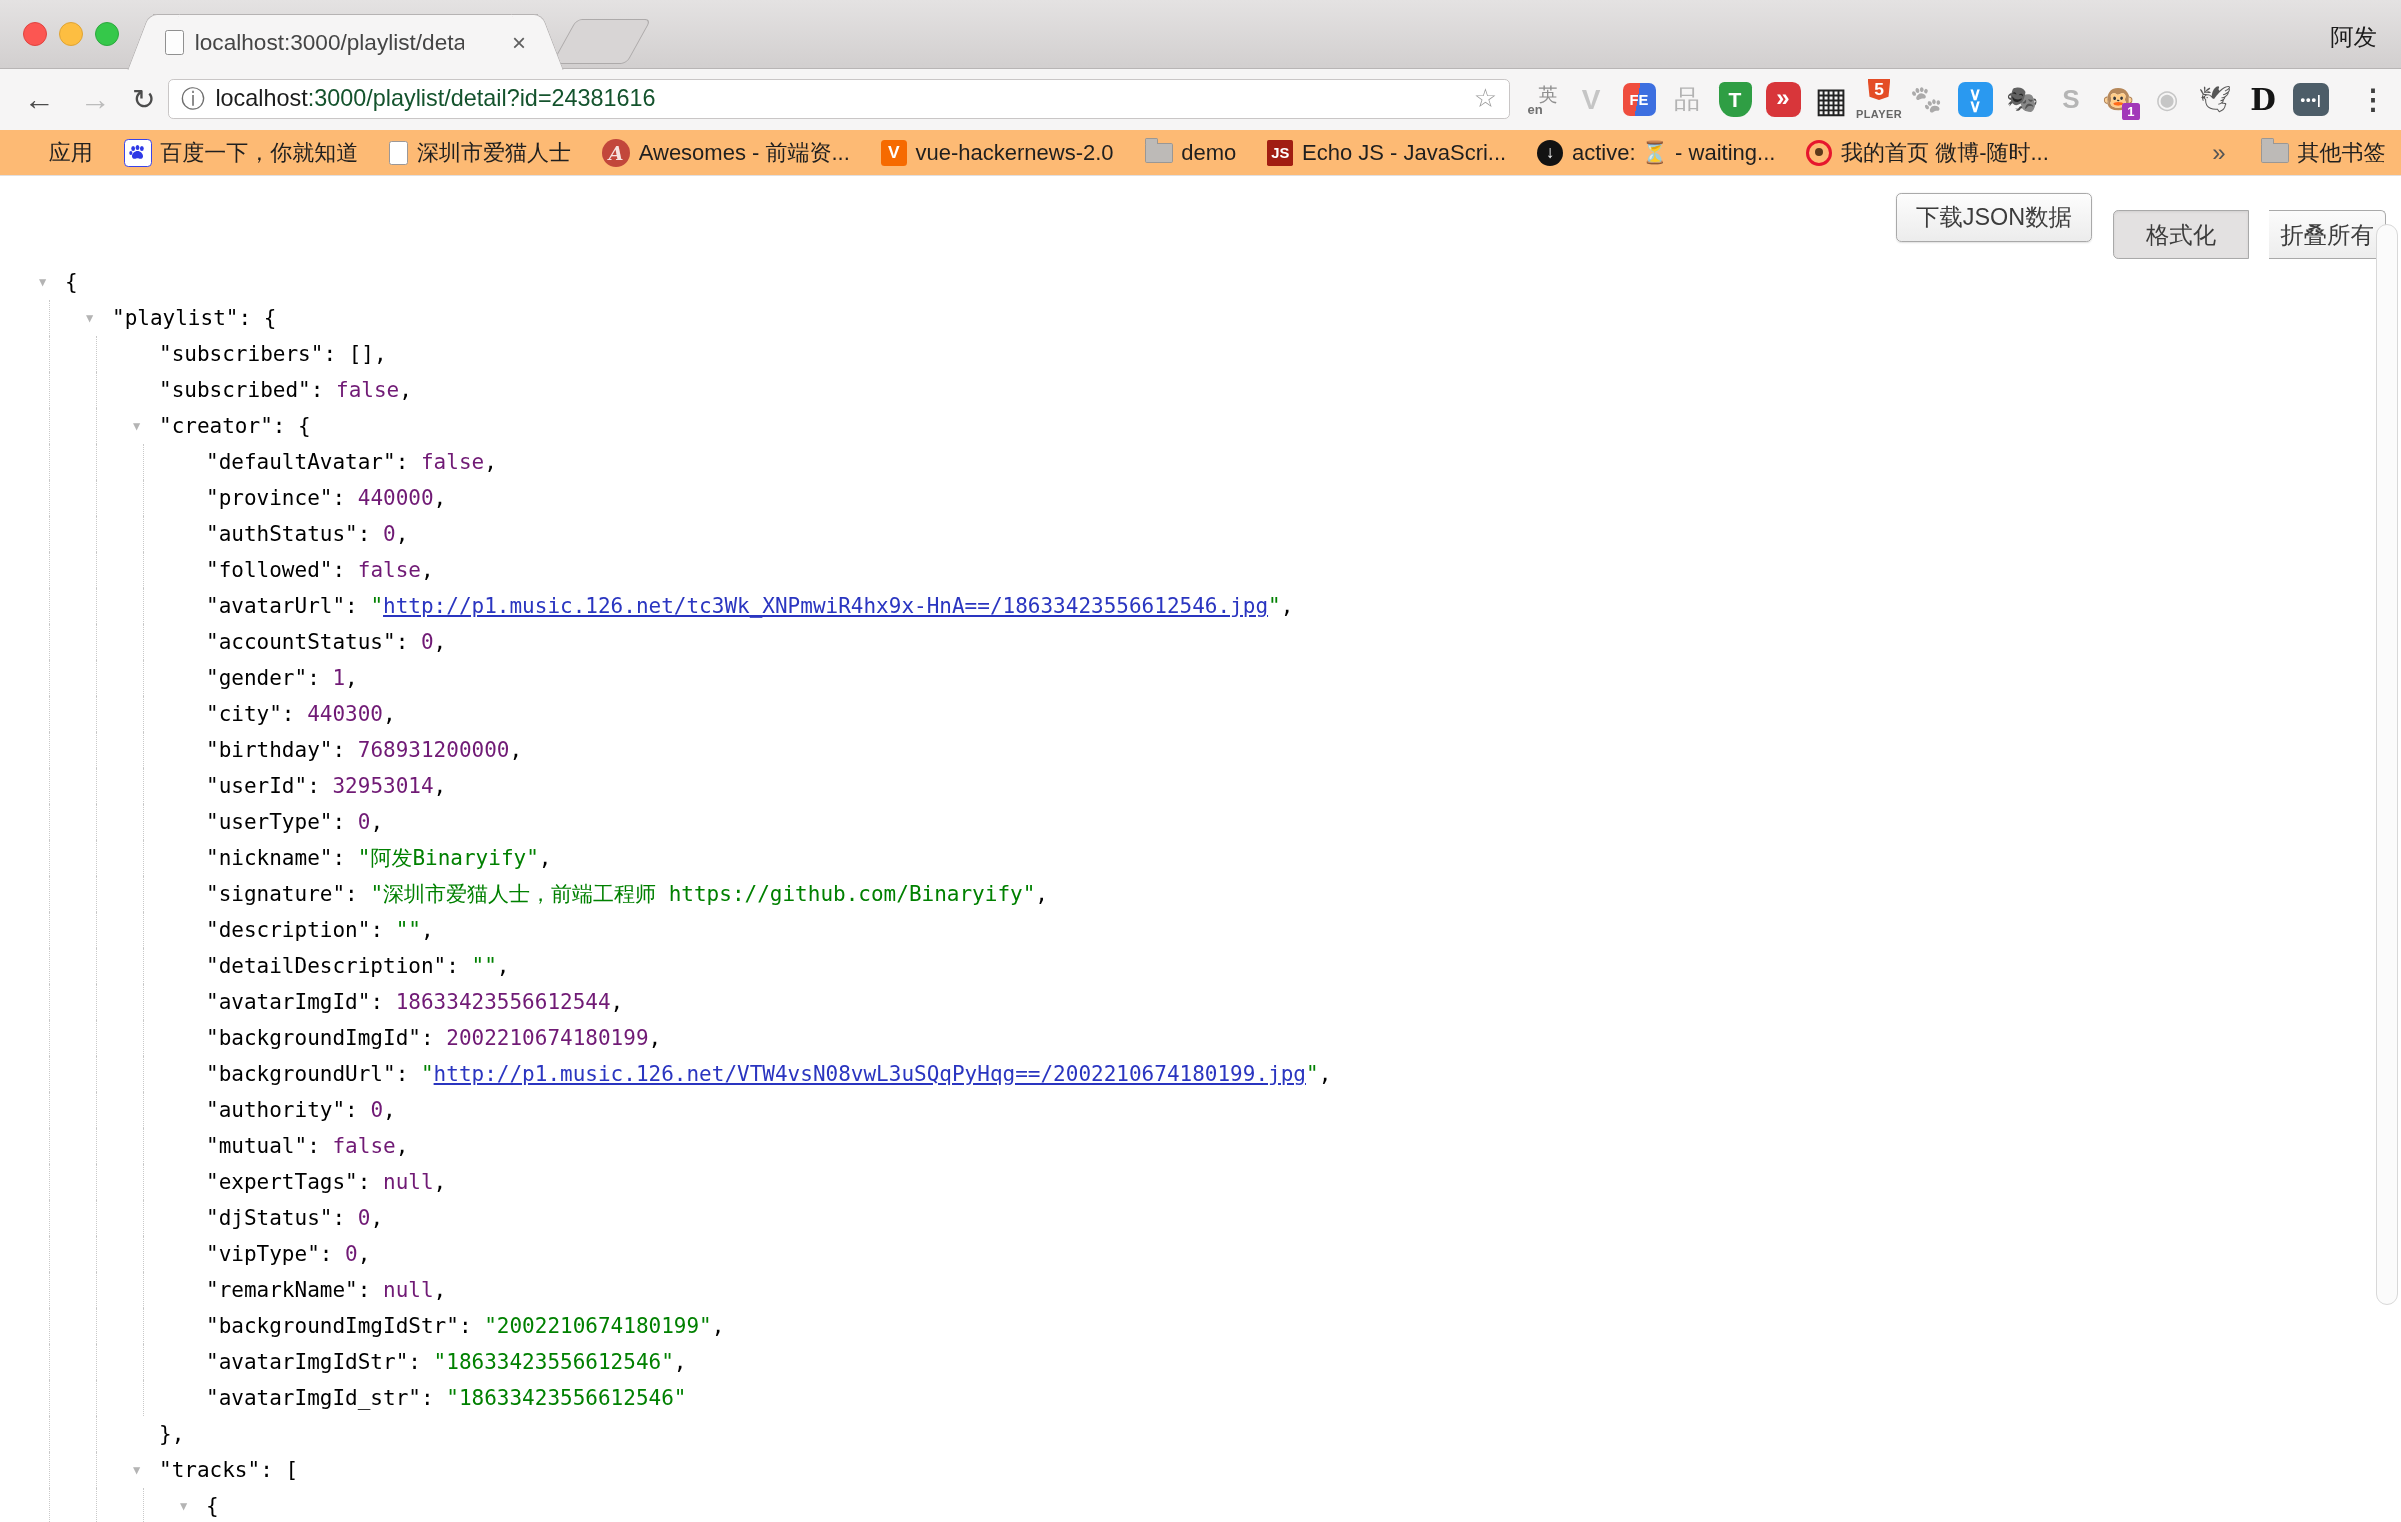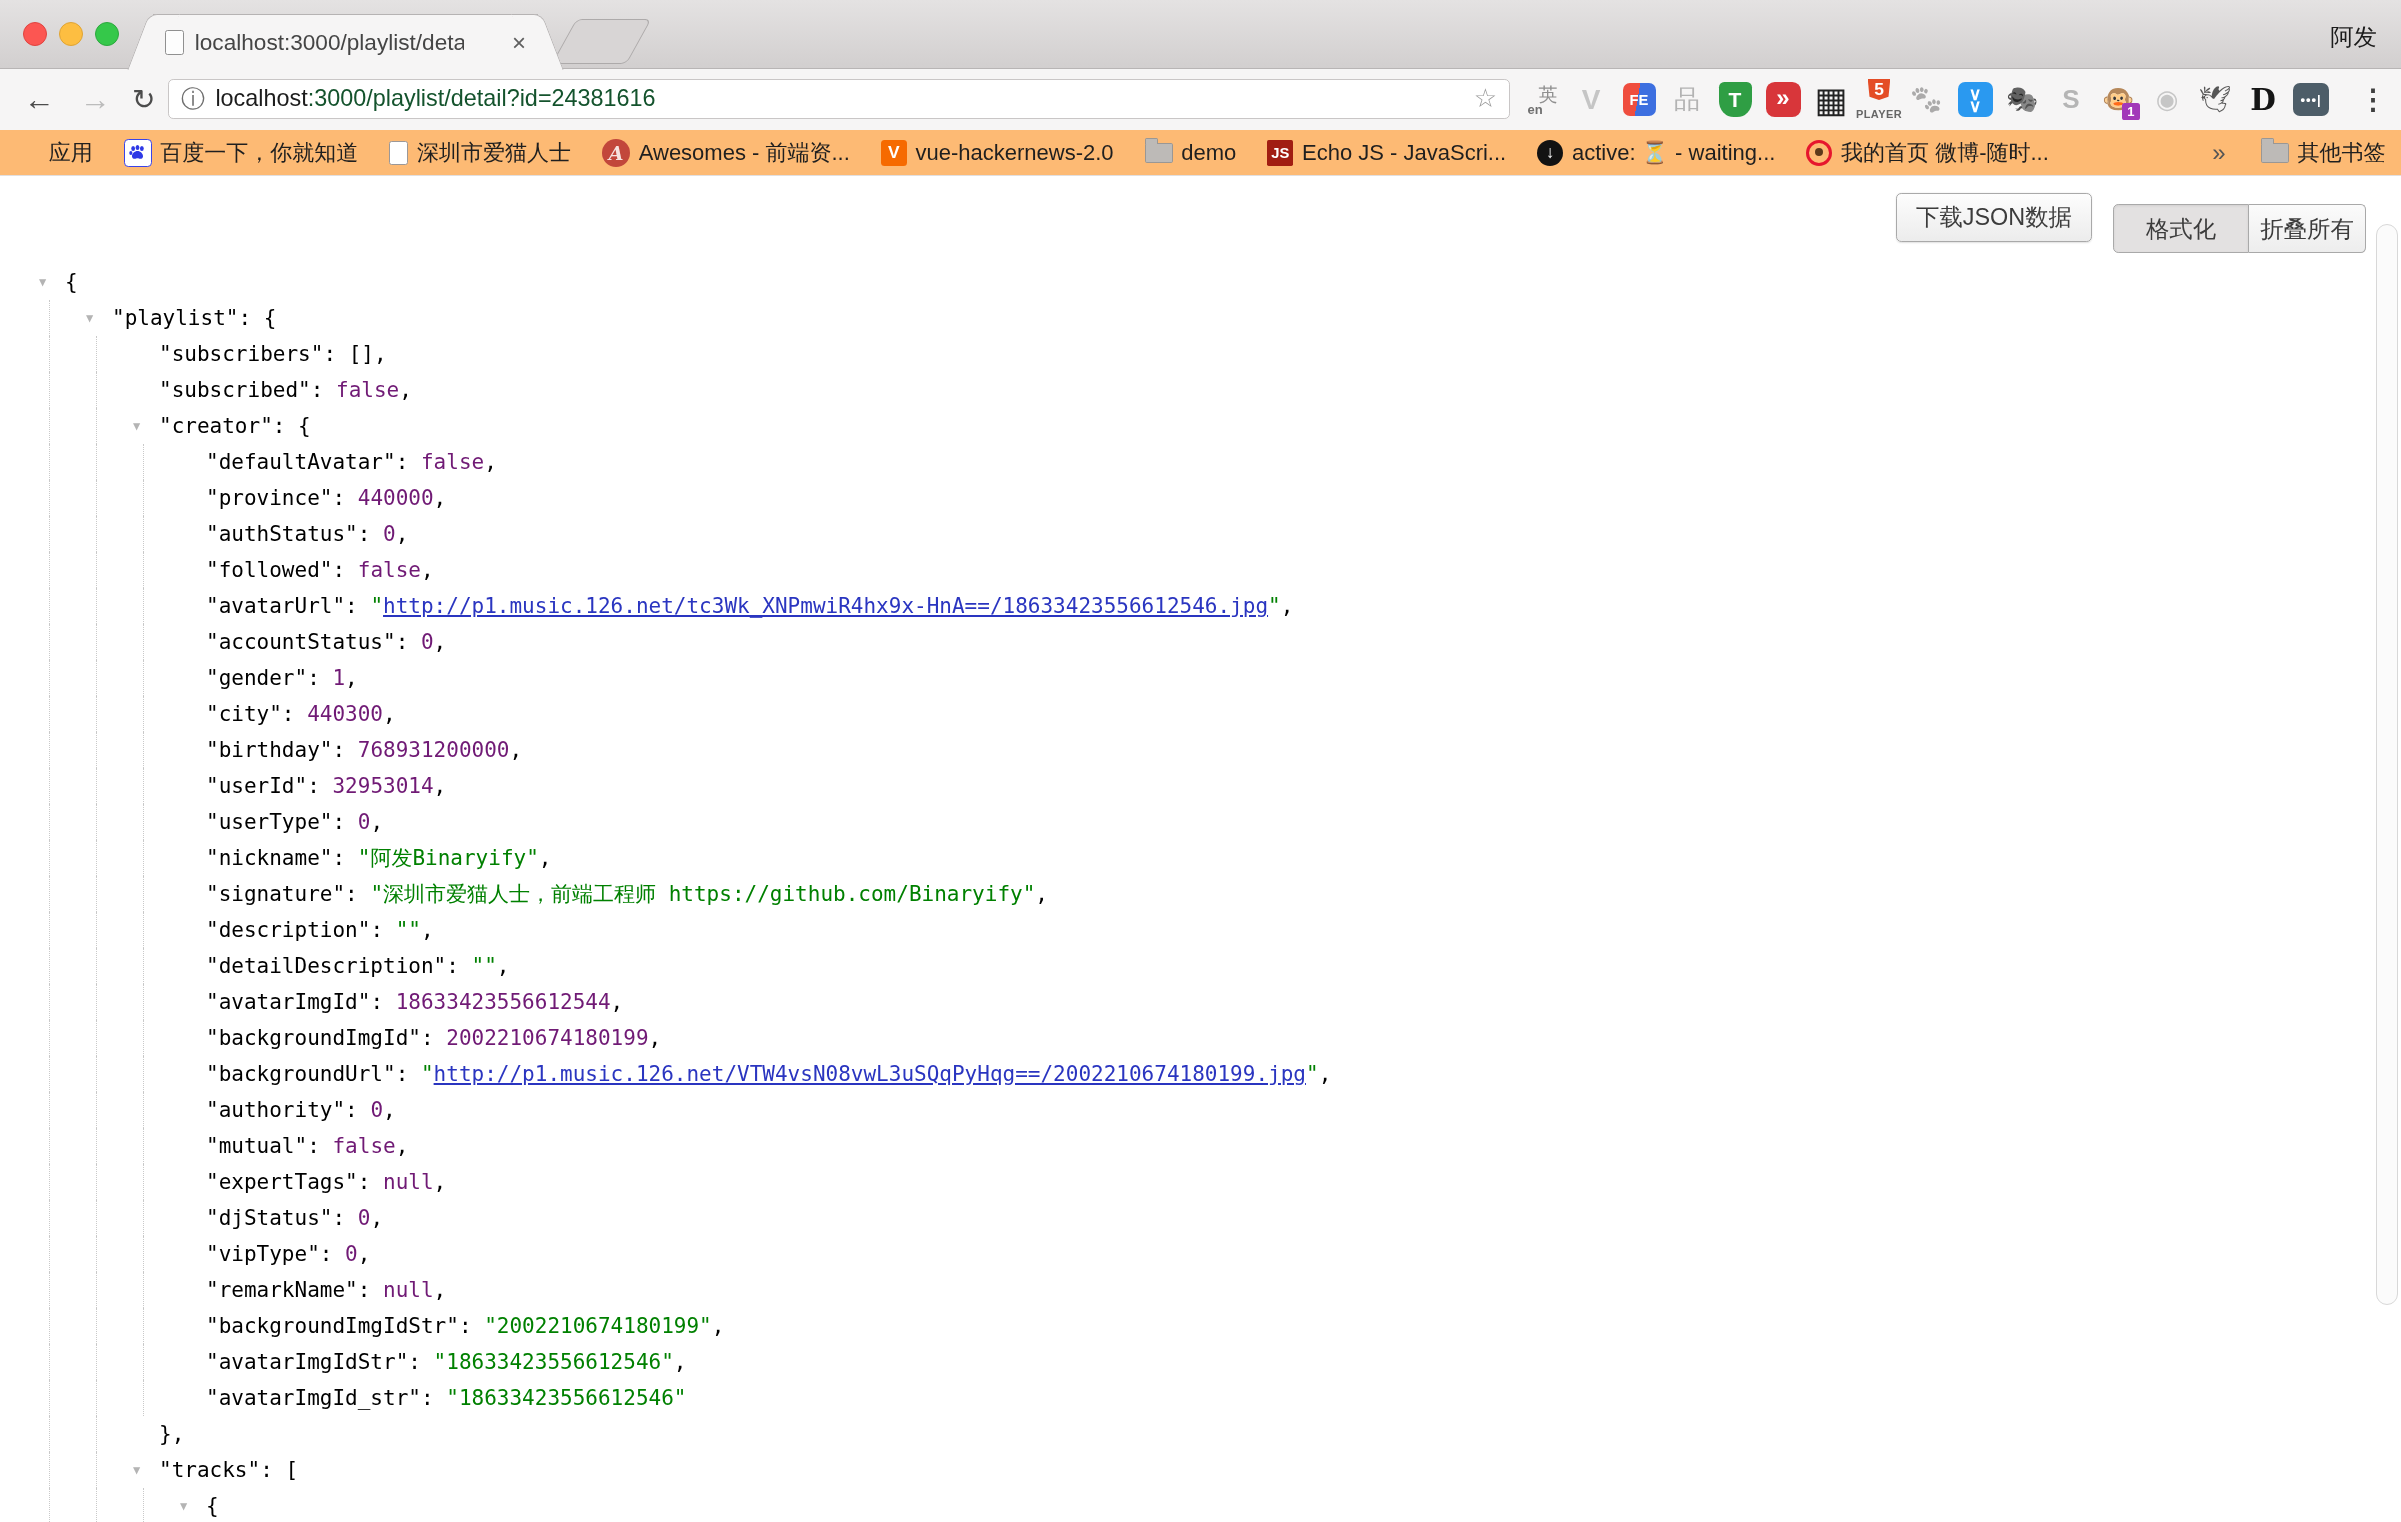--- a/index.html
+++ b/index.html
@@ -79,21 +79,21 @@
   .echojs-icon{width:26px;height:26px;background:#a11d12;color:#fff;font-weight:bold;font-size:14.8px;border-radius:1.7px;}
   .active-icon{width:26px;height:26px;background:#121212;color:#fff;border-radius:50%;font-size:17.4px;font-weight:bold;}
   .weibo-icon{width:26px;height:26px;border-radius:50%;border:3.5px solid #e6162d;box-sizing:border-box;position:relative;}
   .weibo-icon::before{content:"";position:absolute;width:8.7px;height:8.7px;background:#5d3a1a;border-radius:50%;top:5.2px;left:5.2px;}
   .bm-overflow{margin-left:auto;margin-right:35px;color:#555;font-size:24px;}
   .bm.other{margin-right:0;}
 
   
   .page{position:relative;height:1349px;background:#fff;}
   .btn-download{position:absolute;left:1896px;top:16.5px;width:196px;height:49px;font-family:"Liberation Sans",sans-serif;font-size:23.4px;color:#3c3c3c;border:0.9px solid #a9a9a9;border-radius:5.2px;background:linear-gradient(#fdfdfd,#ececec);box-shadow:0 0.9px 1.7px rgba(0,0,0,.12);}
-  .segmented{position:absolute;left:2113px;top:28px;height:49px;display:flex;}
+  .segmented{position:absolute;left:2113px;top:34px;height:49px;display:flex;gap:20px;}
   .seg{font-family:"Liberation Sans",sans-serif;font-size:23.4px;color:#3c3c3c;border:0.9px solid #a9a9a9;height:49px;box-sizing:border-box;background:linear-gradient(#fbfbfb,#ededed);}
   .seg:first-child{width:136px;border-radius:5.2px 0 0 5.2px;}
   .seg:last-child{width:117px;border-radius:0 5.2px 5.2px 0;border-left:none;}
   .seg.active{background:#e3e1e1;box-shadow:inset 0 0.9px 2.6px rgba(0,0,0,.08);}
 
   
   #json-view{position:absolute;left:0;top:88px;right:0;}
   .json-row{position:relative;height:36px;line-height:36px;font-family:"DejaVu Sans Mono",monospace;font-size:21px;}
   .guide{position:absolute;top:0;bottom:0;width:0;border-left:0.9px dotted #c9c9c9;}
   .tri{position:absolute;top:0;font-size:12px;color:#b4b4b4;cursor:pointer;}

